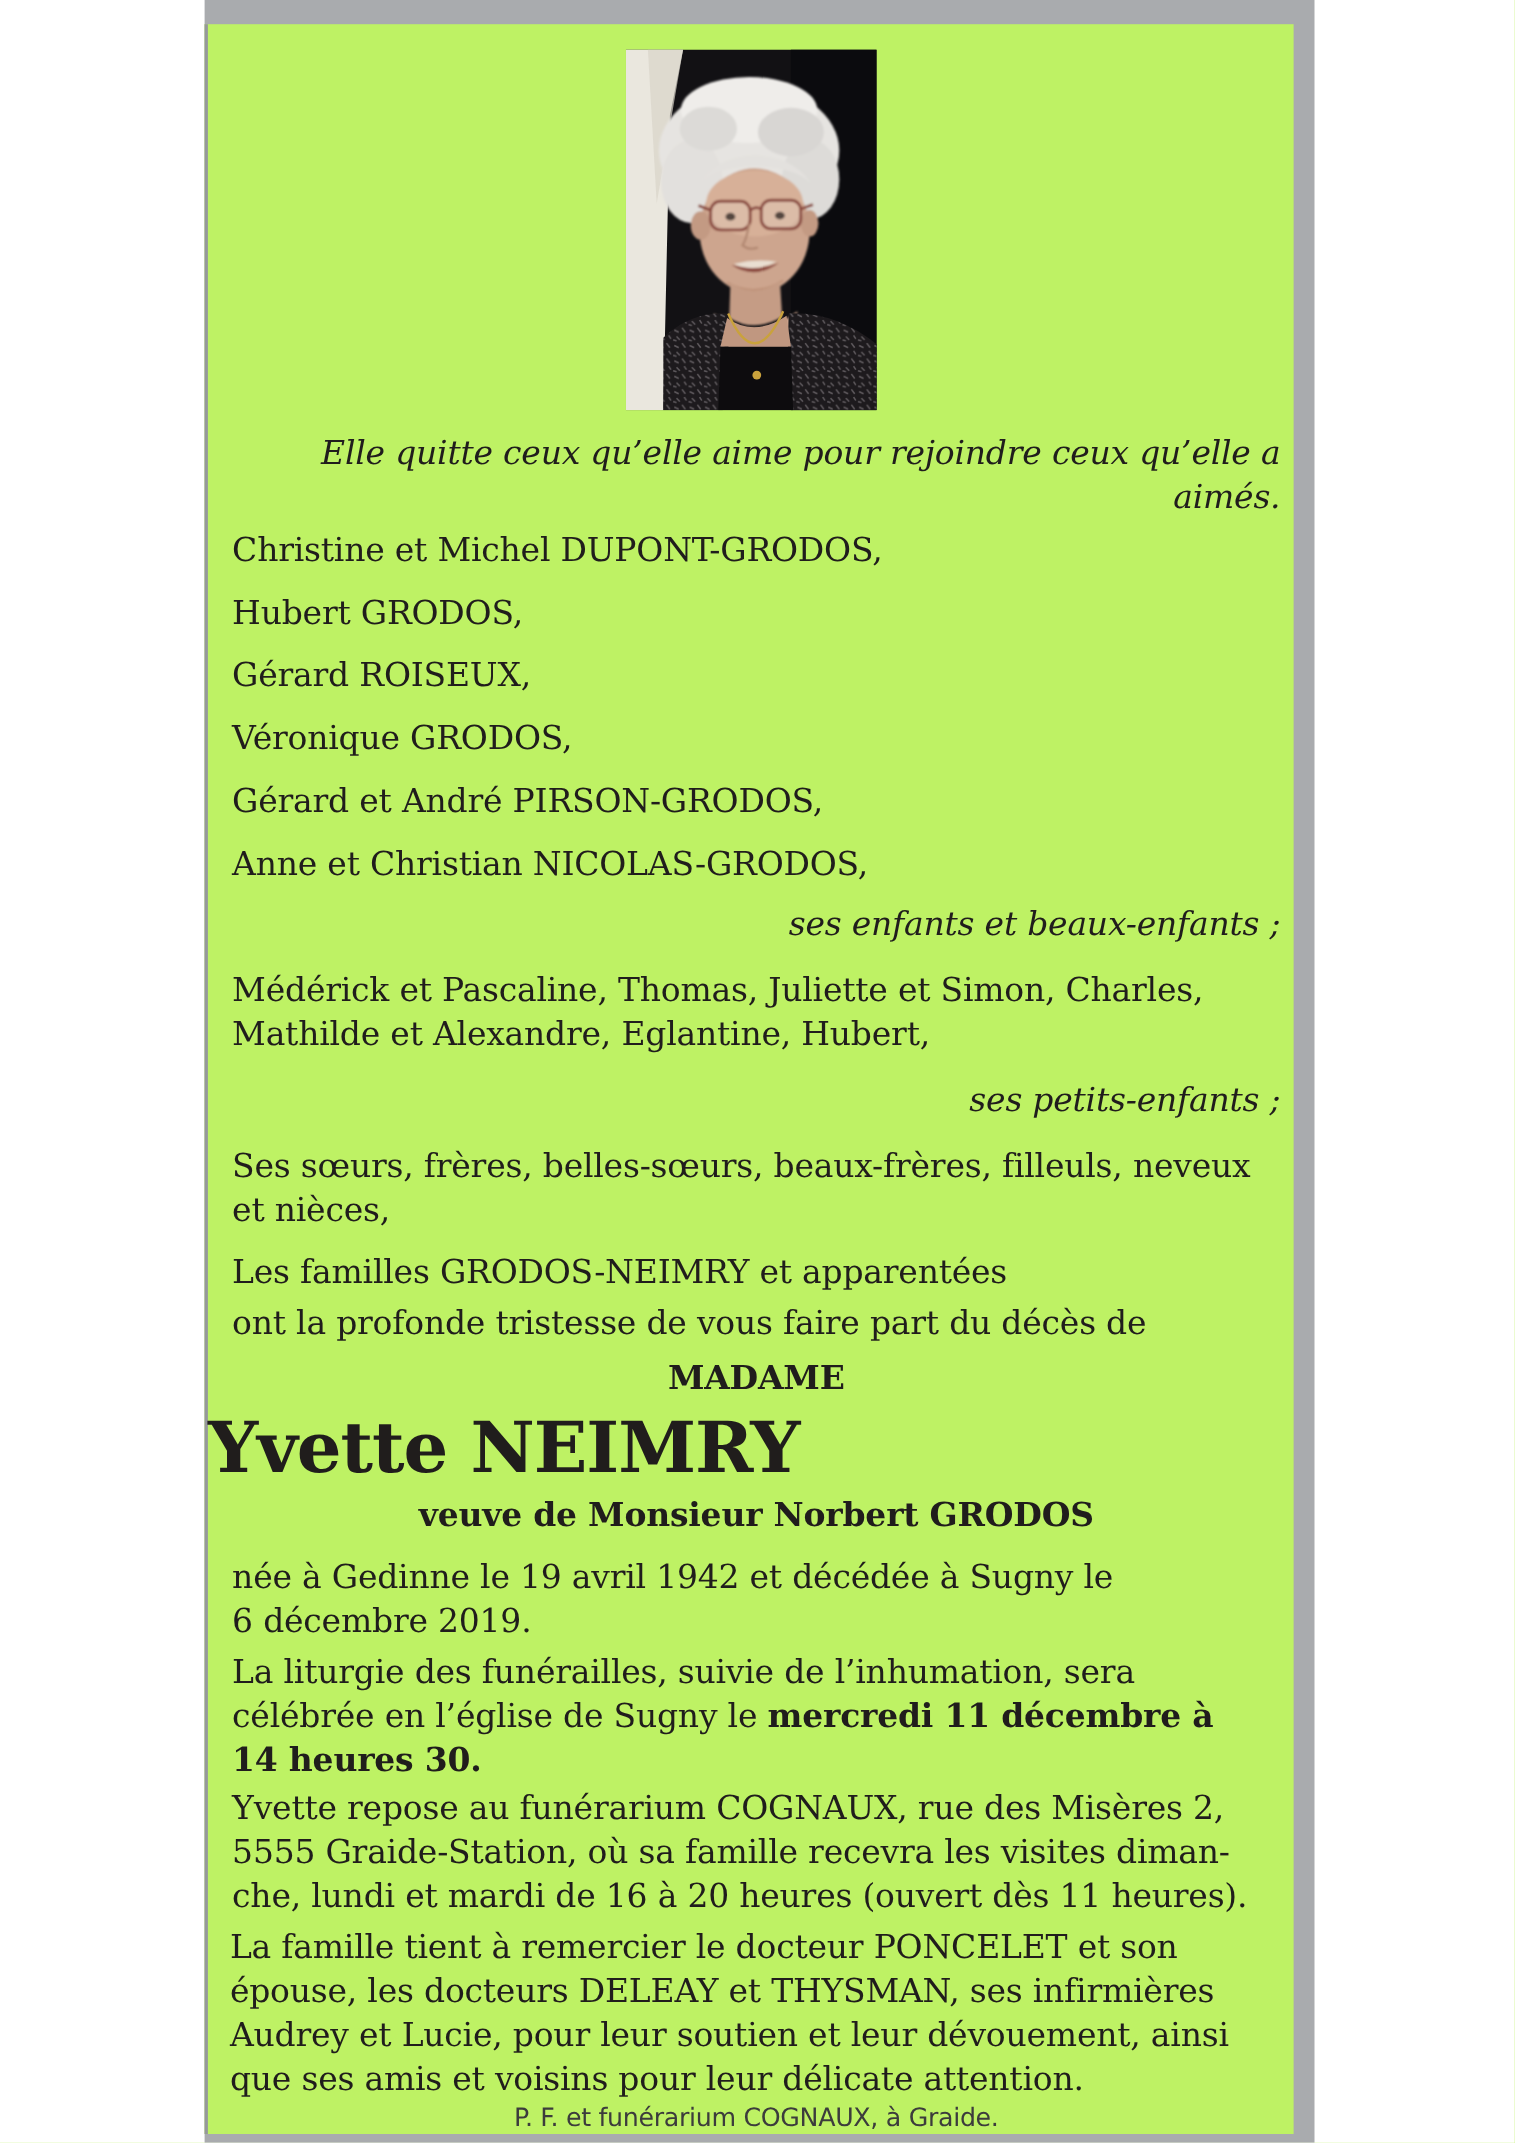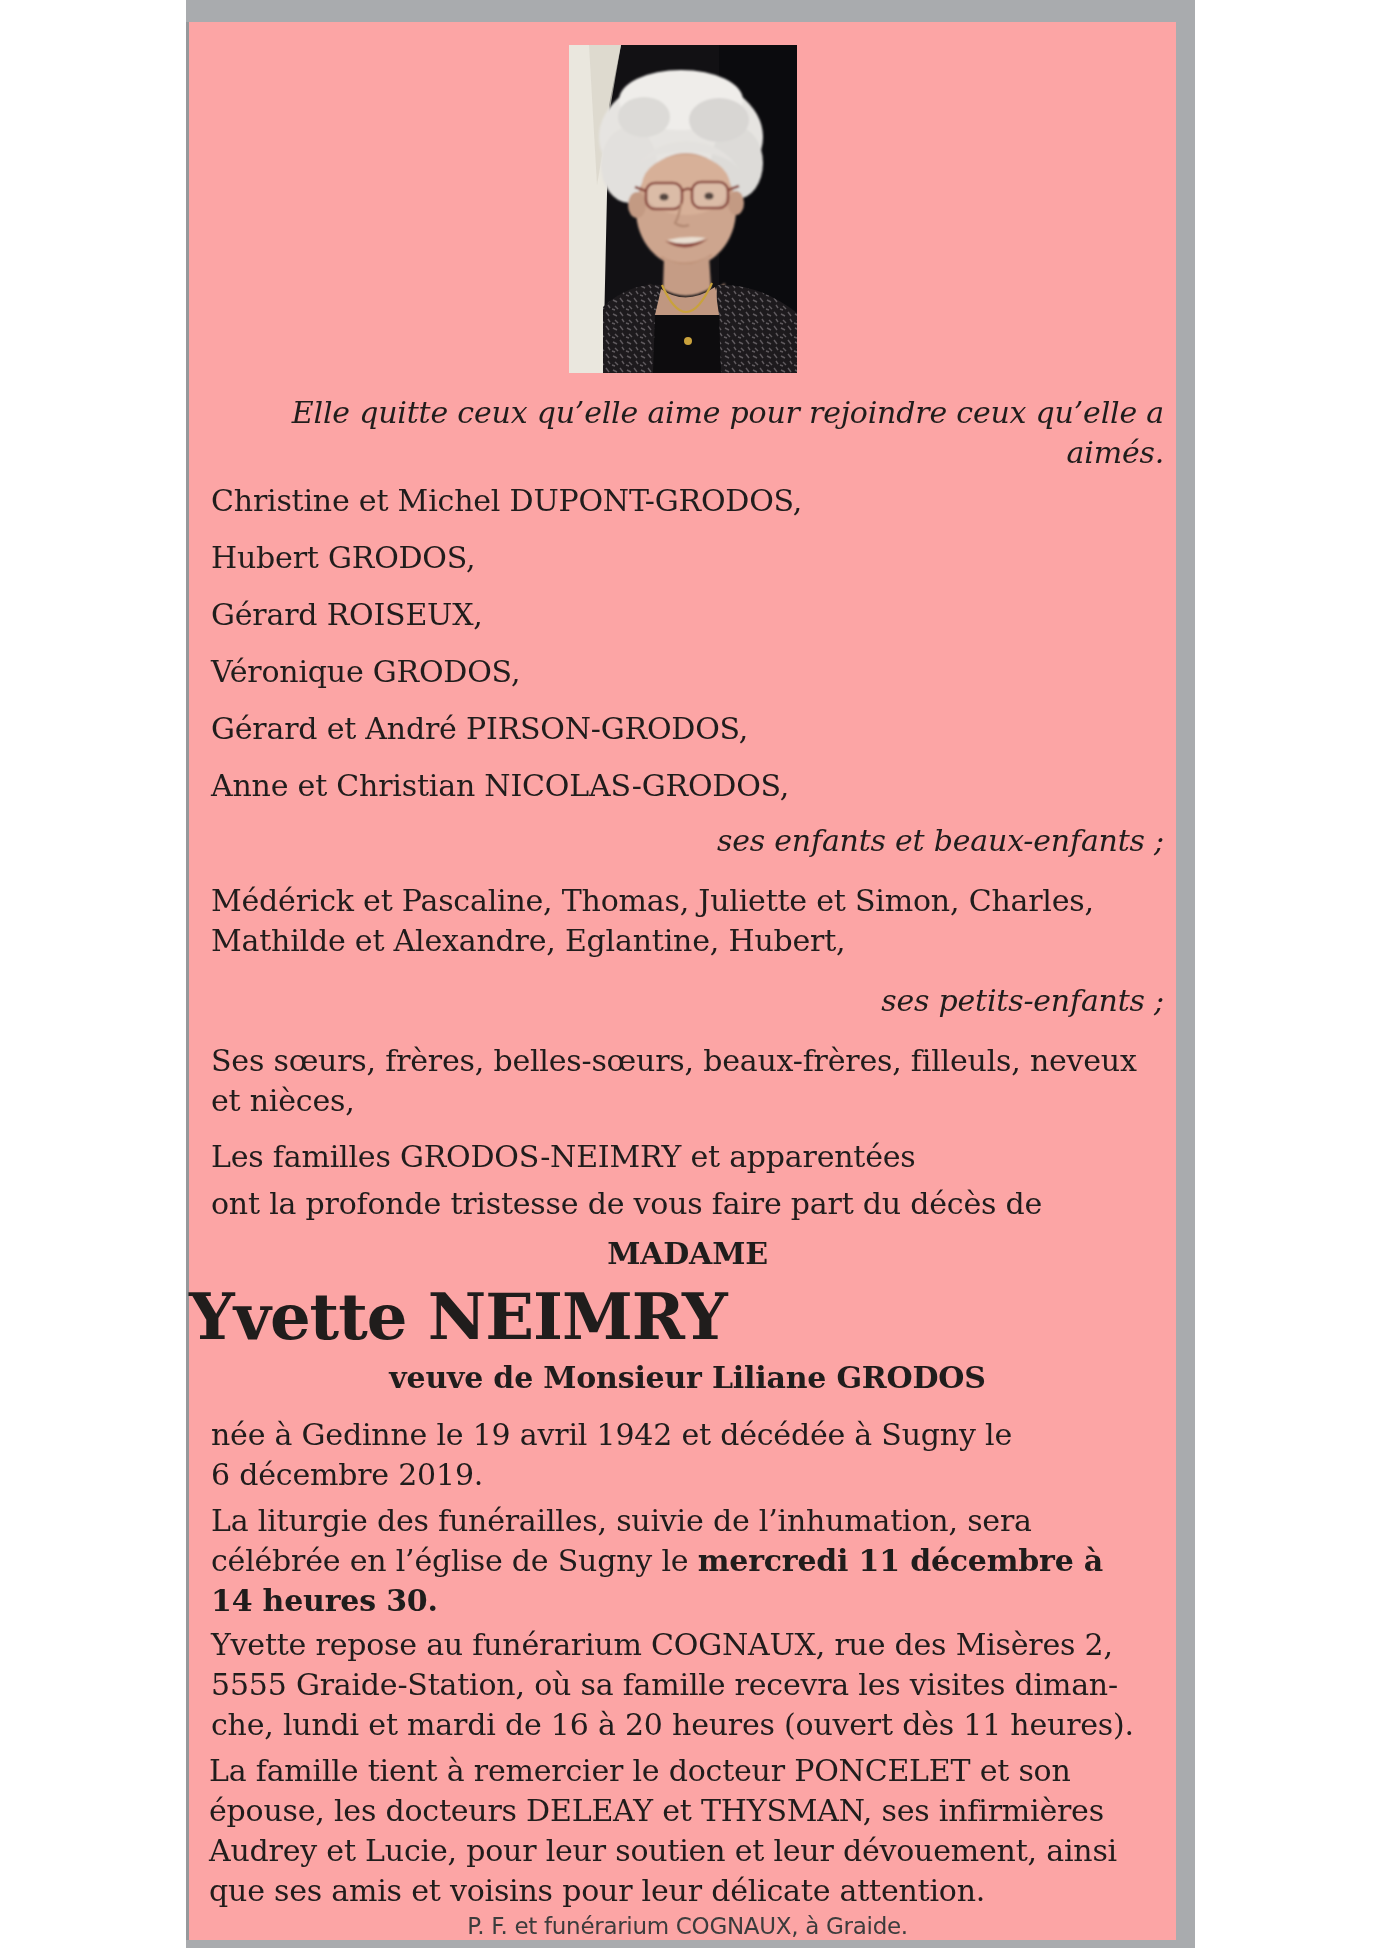--- a/index.html
+++ b/index.html
@@ -2,21 +2,21 @@
 <html><head>
 <meta charset="utf-8">
 <style>
   html,body{margin:0;padding:0;}
   body{
     width:1377px;height:1948px;position:relative;background:#ffffff;overflow:hidden;
     font-family:"DejaVu Serif", serif;
   }
   .shadow-frame{position:absolute;left:186px;top:0;width:1009px;height:1948px;background:#a9abae;}
   .card{
-    position:absolute;left:186px;top:22px;width:990px;height:1918px;background:#fca5a5;
+    position:absolute;left:186px;top:22px;width:990px;height:1918px;background:#bef264;
     border-left:3px solid #96989b;box-sizing:border-box;
   }
   .photo-wrap{margin:23px auto 0;width:228px;height:328px;display:block;}
   .txt{
     font-size:30px;line-height:40px;color:#201d1c;margin:0;
     padding-left:22px;padding-right:12px;letter-spacing:-0.2px;
   }
   .quote{margin-top:20px;text-align:right;font-style:italic;}
   .fam{margin-top:17px;}
   .fam.first{margin-top:8px;}
@@ -136,21 +136,21 @@
 
   <p class="txt role grandchildren">ses petits-enfants ;</p>
 
   <p class="txt siblings">Ses sœurs, frères, belles-sœurs, beaux-frères, filleuls, neveux<br>et nièces,</p>
 
   <p class="txt families">Les familles GRODOS-NEIMRY et apparentées</p>
   <p class="txt announce">ont la profonde tristesse de vous faire part du décès de</p>
 
   <p class="txt madame">MADAME</p>
   <p class="txt deceased-name">Yvette NEIMRY</p>
-  <p class="txt widow">veuve de Monsieur Liliane GRODOS</p>
+  <p class="txt widow">veuve de Monsieur Norbert GRODOS</p>
 
   <p class="txt birth">née à Gedinne le 19 avril 1942 et décédée à Sugny le<br>6 décembre 2019.</p>
 
   <p class="txt funeral"><span>La liturgie des funérailles, suivie de l’inhumation, sera</span><br><span>célébrée en l’église de Sugny le </span><b>mercredi 11 décembre à</b><br><b>14 heures 30.</b></p>
 
   <p class="txt repose">Yvette repose au funérarium COGNAUX, rue des Misères 2,<br>5555 Graide-Station, où sa famille recevra les visites diman-<br>che, lundi et mardi de 16 à 20 heures (ouvert dès 11 heures).</p>
 
   <p class="txt thanks">La famille tient à remercier le docteur PONCELET et son<br>épouse, les docteurs DELEAY et THYSMAN, ses infirmières<br>Audrey et Lucie, pour leur soutien et leur dévouement, ainsi<br>que ses amis et voisins pour leur délicate attention.</p>
 
   <p class="txt footer-line">P. F. et funérarium COGNAUX, à Graide.</p>

